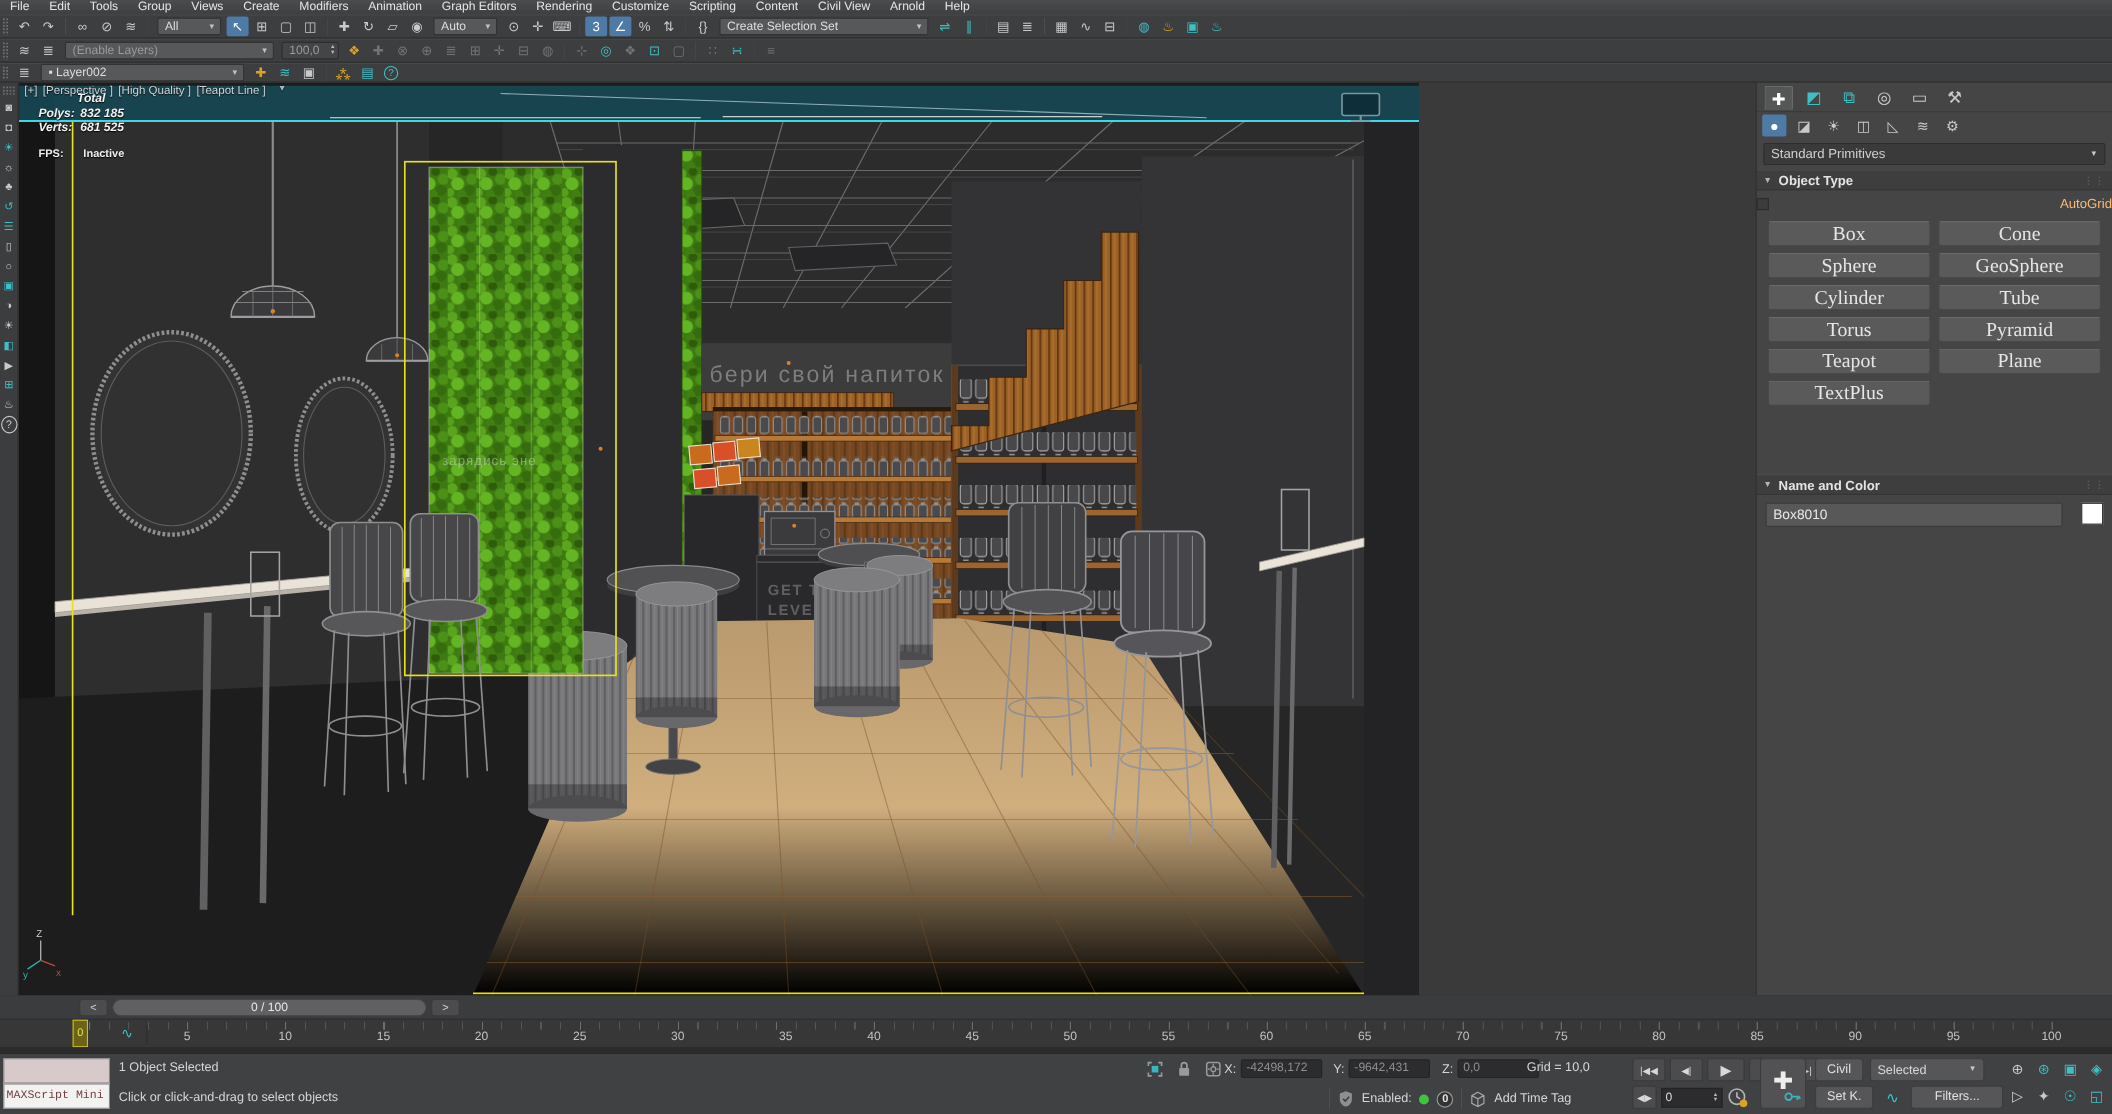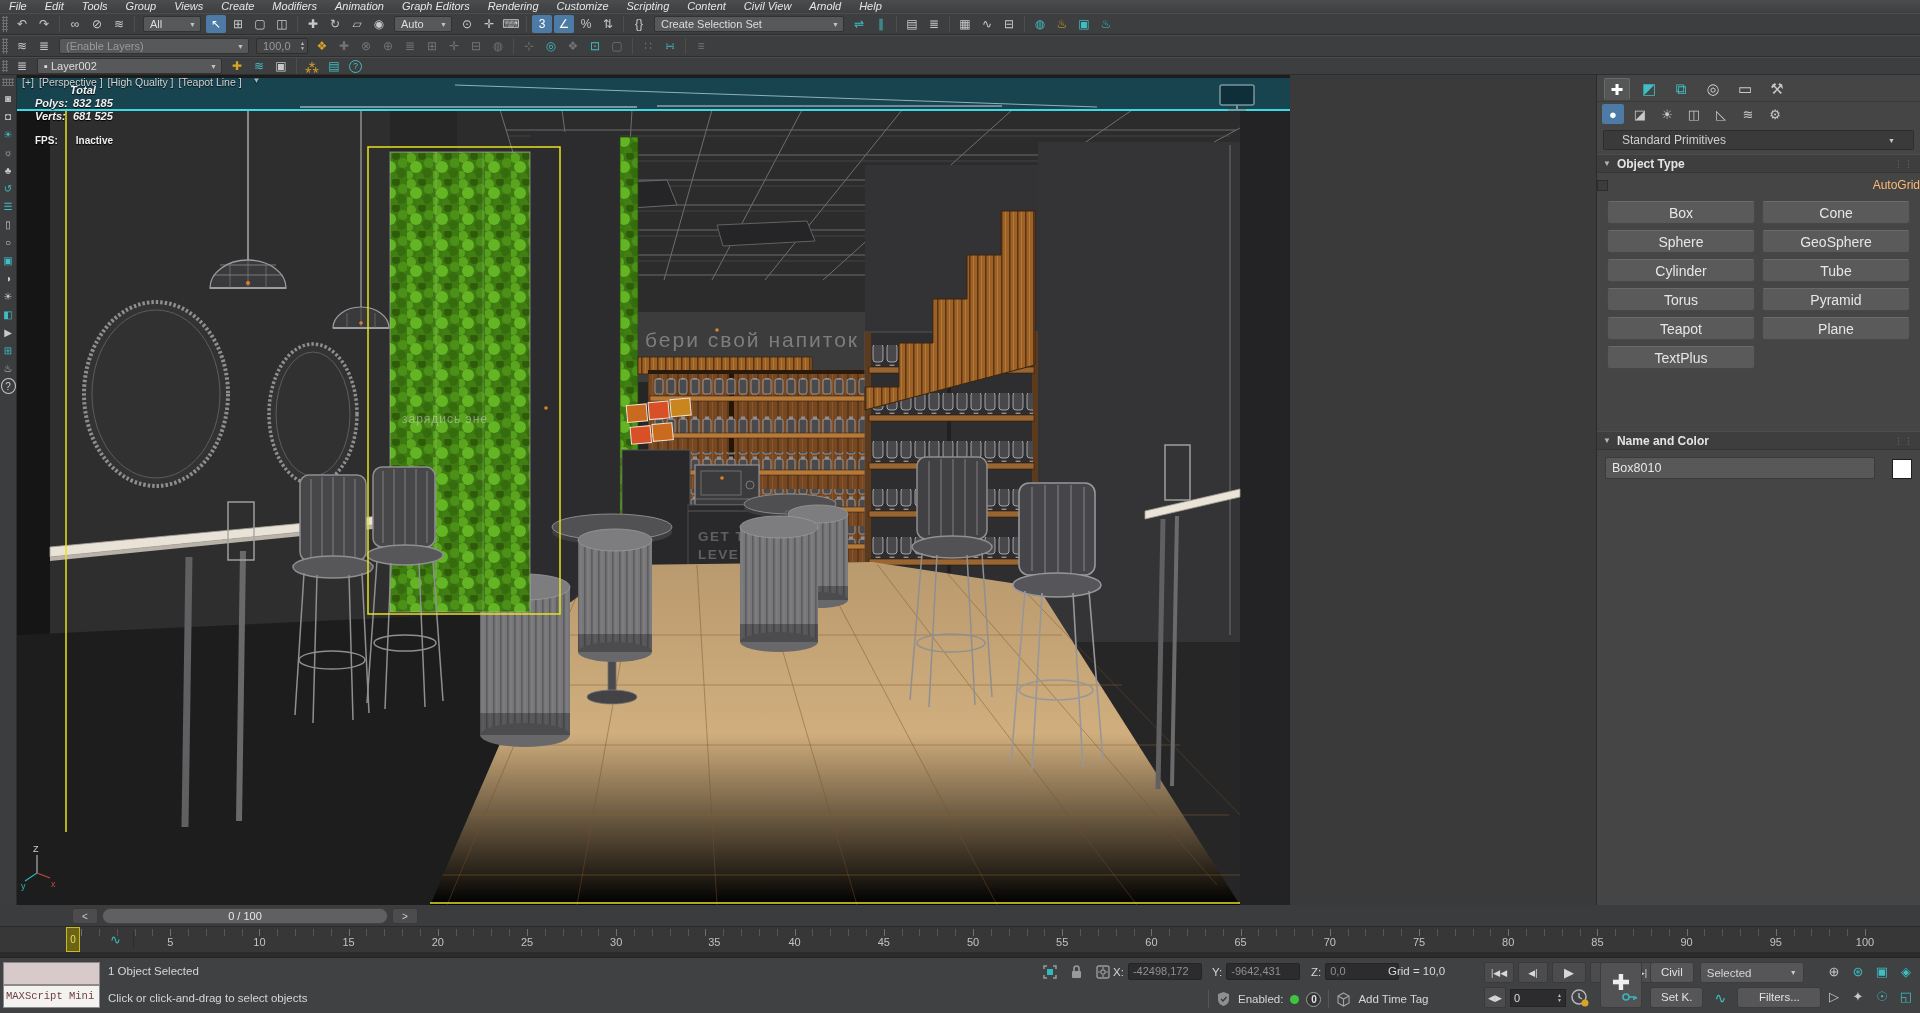--- a/index.html
+++ b/index.html
@@ -73,32 +73,32 @@
   #cmd-panel { position:absolute; left:1596px; top:75px; width:324px; height:830px; background:#454545;
     border-left:1px solid #2b2b2b; z-index:20; font-size:12px; color:#dcdcdc; }
   #panel-tabs { display:flex; align-items:center; height:27px; padding:2px 4px 0 6px; gap:4px;
     border-bottom:1px solid #3a3a3a; }
   #panel-tabs .tbi { width:26px; height:22px; font-size:15px; }
   #panel-tabs .tbi.active { background:#555757; border:1px solid #6a6a6a; border-bottom:none; color:#fff; }
   #panel-cats { display:flex; align-items:center; height:24px; padding:0 4px 0 4px; gap:3px; }
   #panel-cats .tbi { width:22px; height:20px; font-size:13px; }
   #panel-cats .tbi.activecat { background:#4d7ba6; color:#fff; }
   #cat-dd { margin:4px 6px; height:20px; background:#3a3a3a; border:1px solid #2d2d2d; border-radius:2px;
-    display:flex; align-items:center; font-size:12px; color:#cfcfcf; padding:0 18px; }
+    display:flex; align-items:center; font-size:12px; color:#cfcfcf; padding:0 6px; }
   #cat-dd .dd-c { margin-left:auto; }
   .rollout-h { height:19px; background:#3e3e3e; border-top:1px solid #4c4c4c; border-bottom:1px solid #353535;
     display:flex; align-items:center; padding:0 6px; font-weight:bold; font-size:12px; color:#e4e4e4; }
   .rollout-h .arr { font-size:8px; color:#b5b5b5; margin-right:6px; }
   .rollout-h .dots { margin-left:auto; color:#5a5a5a; font-size:9px; letter-spacing:1px; }
   #autogrid-row { display:flex; align-items:center; justify-content:space-between; gap:6px; height:24px; color:#fdba74; }
   #autogrid-cb { width:11px; height:11px; background:#3c3c3c; border:1px solid #2c2c2c; }
   #ot-grid { display:grid; grid-template-columns:1fr 1fr; gap:6px 7px; padding:4px 10px 10px 10px; }
   .ot-btn { height:23px; background:#5a5a5a; border:1px solid #474747; border-top-color:#6a6a6a; border-radius:3px;
-    color:#e6e6e6; font-size:14px; font-family:Liberation Sans, sans-serif; cursor:default; }
-  #nc-row { display:flex; align-items:flex-end; gap:17px; padding:7px 8px; }
+    color:#e6e6e6; font-size:18px; font-family:Liberation Serif, serif; cursor:default; }
+  #nc-row { display:flex; align-items:flex-start; gap:17px; padding:7px 8px; }
   #name-field { flex:1; height:22px; background:#585858; border:1px solid #3a3a3a; border-radius:2px;
     color:#e8e8e8; font-size:12.5px; display:flex; align-items:center; padding:0 6px; }
   #color-swatch { width:20px; height:20px; background:#fff; border:1px solid #1e1e1e; }
 
   
   #timeline { position:absolute; left:0; top:905px; width:1920px; height:52px; background:#333; z-index:25; }
   #tslider-row { position:absolute; left:0; top:0; width:1920px; height:22px; background:#3a3c3e;
     border-bottom:1px solid #2a2a2a; }
   .tl-btn { position:absolute; top:3px; width:26px; height:16px; background:#4c4c4e; border:1px solid #3a3a3a;
     border-radius:3px; color:#ccc; font-size:10px; text-align:center; line-height:15px; }
@@ -158,21 +158,21 @@
   #nav-cluster { position:absolute; left:1822px; top:2px; display:grid; grid-template-columns:repeat(4,24px);
     grid-auto-rows:25px; }
   #nav-cluster .tbi { width:22px; height:22px; font-size:13px; }
 
   svg text { font-family:"Liberation Sans",sans-serif; }
 </style>
 </head>
 <body>
 
 <div id="menubar">
-  <div style="display:flex;font-style:italic;">
+  <div style="display:flex;">
 
   <span class="menu-item">File</span>
       <span class="menu-item">Edit</span>
       <span class="menu-item">Tools</span>
       <span class="menu-item">Group</span>
       <span class="menu-item">Views</span>
       <span class="menu-item">Create</span>
       <span class="menu-item">Modifiers</span>
       <span class="menu-item">Animation</span>
       <span class="menu-item">Graph Editors</span>

